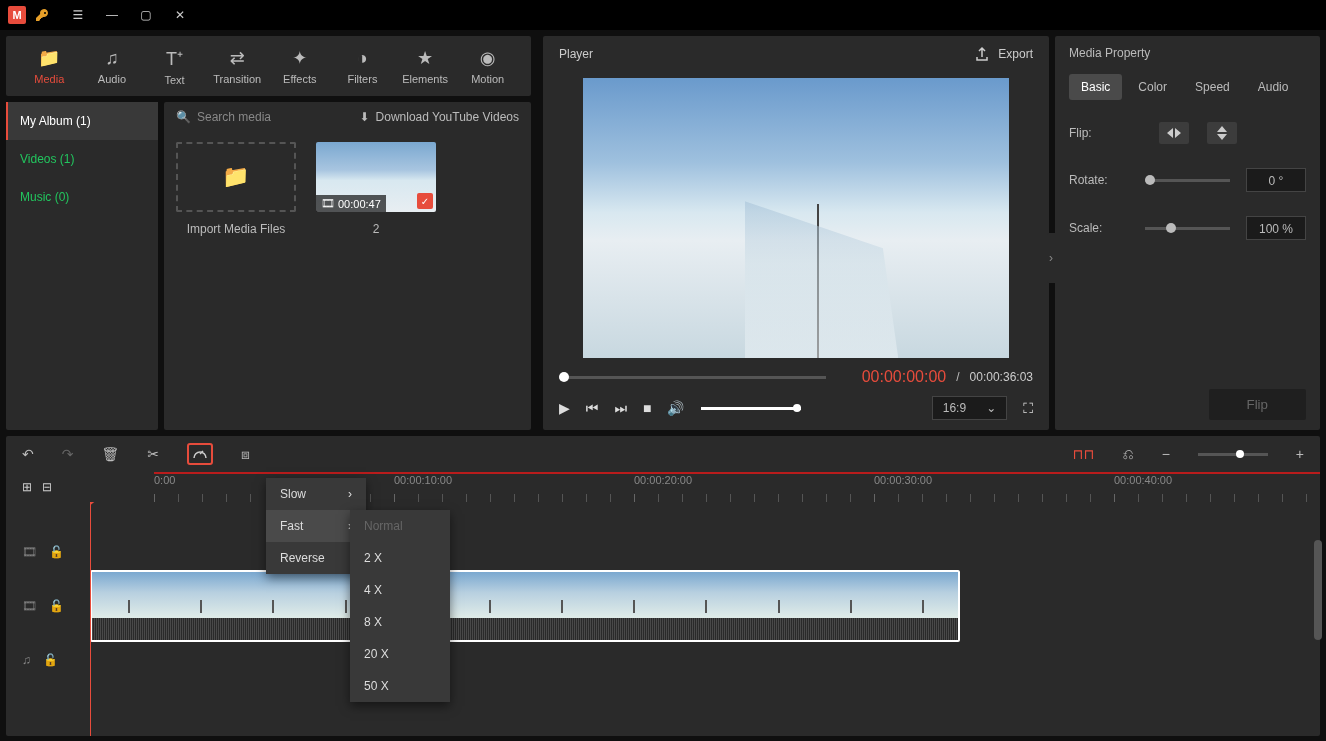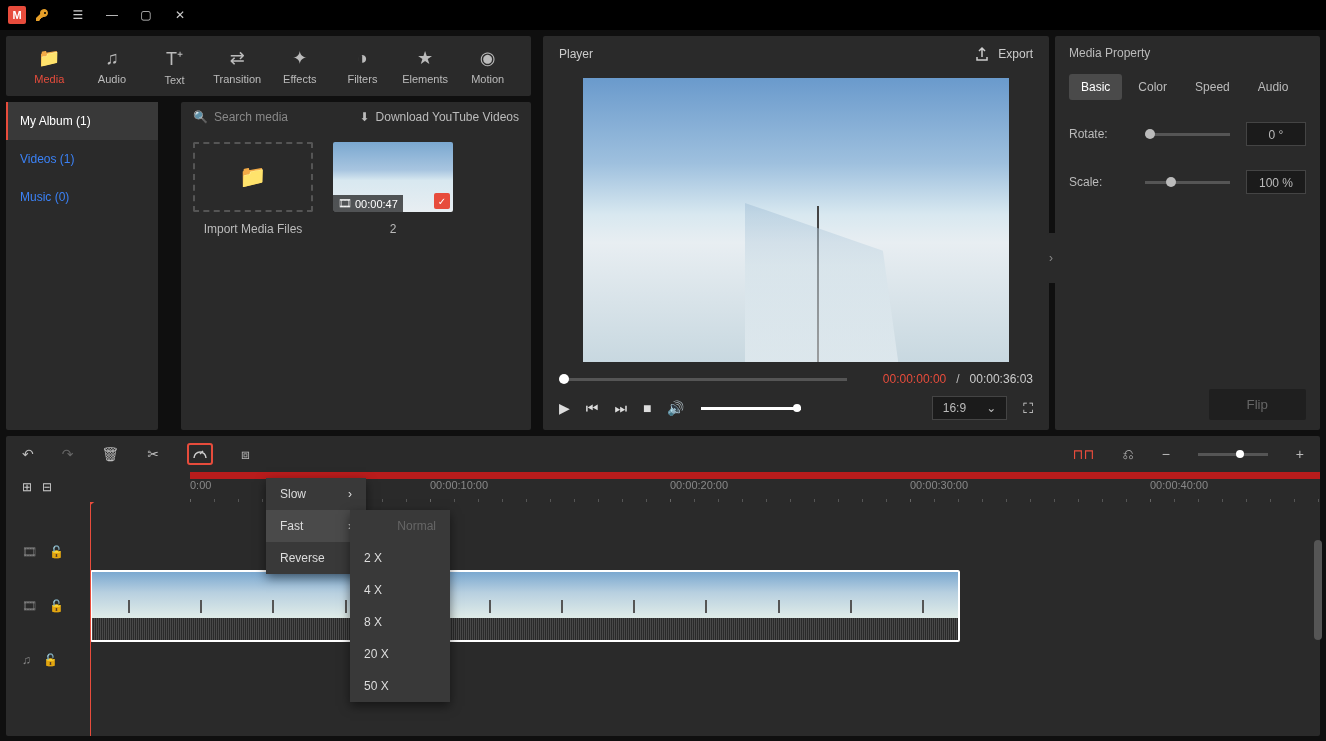--- a/index.html
+++ b/index.html
@@ -14,23 +14,23 @@
 .key-icon { color: #e8a029; }
 
 
 .topsection { display: flex; height: 400px; }
 .leftpanel { width: 537px; display: flex; flex-direction: column; }
 .toolbar-tabs { height: 60px; background: #2a2a2a; display: flex; align-items: center; padding: 0 12px; gap: 0; margin: 6px 6px 0 6px; border-radius: 2px; }
 .ttab { width: 66px; display: flex; flex-direction: column; align-items: center; gap: 4px; cursor: pointer; color: #bbb; font-size: 11px; }
 .ttab.active { color: #e74c3c; }
 .ttab .ticon { font-size: 18px; }
 
-.sidebar-row { display: flex; flex: 1; margin: 6px 6px 0 6px; gap: 23px; }
+.sidebar-row { display: flex; flex: 1; margin: 6px 6px 0 6px; gap: 6px; }
 .albumlist { width: 152px; background: #2a2a2a; border-radius: 2px; }
-.albumitem { padding: 12px 14px; cursor: pointer; font-size: 12px; color: #3b82f6; }
+.albumitem { padding: 12px 14px; cursor: pointer; font-size: 12px; color: #22c55e; }
 .albumitem.active { background: #393939; color: #fff; position: relative; }
 .albumitem.active::before { content: ""; position: absolute; left: 0; top: 0; bottom: 0; width: 2px; background: #e74c3c; }
 
 .mediagrid { flex: 1; background: #2a2a2a; border-radius: 2px; display: flex; flex-direction: column; }
 .mediahead { display: flex; align-items: center; padding: 8px 12px; gap: 8px; }
 .searchwrap { flex: 1; display: flex; align-items: center; gap: 6px; color: #888; }
 .ytdl { display: flex; align-items: center; gap: 6px; color: #bbb; cursor: pointer; }
 .mediaitems { display: flex; gap: 20px; padding: 10px 12px; }
 .mitem { display: flex; flex-direction: column; align-items: center; gap: 10px; }
 .importbox { width: 120px; height: 70px; border: 2px dashed #555; border-radius: 2px; display: flex; align-items: center; justify-content: center; font-size: 22px; color: #aaa; }
@@ -44,21 +44,21 @@
 .playerhead { display: flex; align-items: center; justify-content: space-between; padding: 10px 16px; gap: 18px; }
 .exportbtn { display: flex; align-items: center; gap: 8px; cursor: pointer; }
 .playerimg { flex: 1; margin: 6px 20px 4px; position: relative; }
 .playerimg .frame { position: absolute; inset: 0 20px 0 20px; background: linear-gradient(to bottom, #6a9acc 0%, #9ec0de 30%, #d8e8f0 48%, #e8eef2 58%, #c8d8e0 100%); }
 .playerimg .frame::after { content:""; position:absolute; left:38%; top:44%; bottom:0; width:36%; background:linear-gradient(to bottom, #a0bdd5 0%, #d0e0e8 40%, #f0f5f8 100%); clip-path: polygon(0 0, 90% 30%, 100% 100%, 0 100%); opacity:0.5; }
 .pylons { position:absolute; left:55%; bottom:0; width:2px; height:55%; background:#444; }
 .playercontrols { padding: 6px 16px 10px; }
 .seekbar { display: flex; align-items: center; gap: 10px; margin-bottom: 10px; }
 .seekbar .track { flex: 1; height: 3px; background: #555; position: relative; }
 .seekbar .knob { width: 10px; height: 10px; background: #fff; border-radius: 50%; position: absolute; left: 0; top: -4px; }
-.timecur { color: #e74c3c; font-size: 12px; margin-left: 26px; }
+.timecur { color: #e74c3c; font-size: 16px; margin-left: 26px; }
 .timesep { color: #bbb; }
 .controlrow { display: flex; align-items: center; gap: 16px; }
 .controlrow .btn { color: #ddd; cursor: pointer; font-size: 14px; }
 .volslider { flex: 0 0 100px; height: 3px; background: #fff; position: relative; }
 .volslider .knob { width: 8px; height: 8px; background: #fff; border-radius: 50%; position: absolute; right: 0; top: -3px; }
 .spacer { flex: 1; }
 .ratiosel { background: #1b1b1b; border: 1px solid #444; padding: 4px 10px; color: #bbb; display: flex; align-items: center; gap: 20px; cursor: pointer; }
 
 
 .proppanel { width: 265px; margin: 6px 6px 0 0; background: #2a2a2a; border-radius: 2px; padding: 10px 14px; position: relative; display:flex; flex-direction:column; }
@@ -78,21 +78,21 @@
 
 
 .timeline { height: 300px; background: #2a2a2a; margin: 6px; border-radius: 2px; display: flex; flex-direction: column; position: relative; }
 .tl-toolbar { height: 36px; display: flex; align-items: center; padding: 0 16px; gap: 28px; }
 .tl-toolbar .tbtn { color: #bbb; cursor: pointer; font-size: 14px; }
 .tl-toolbar .spacer { flex: 1; }
 .speedbtn { border: 2px solid #e74c3c; padding: 1px 3px; border-radius: 3px; }
 .zoomslider { width: 70px; height: 3px; background: #555; position: relative; }
 .zoomslider .knob { width: 8px; height: 8px; background: #fff; border-radius: 50%; position: absolute; left: 55%; top: -3px; }
 
-.tl-ruler { height: 30px; position: relative; margin-left: 100px; border-top: 7px solid #b91c1c; overflow:hidden; }
+.tl-ruler { height: 30px; position: relative; margin-left: 64px; border-top: 2px solid #b91c1c; overflow:hidden; }
 .tl-ruler .tick-major { position: absolute; top: 0; color: #888; font-size: 11px; }
 .tl-ruler .tick-major::before { content:""; position:absolute; left:0; top:20px; width:1px; height:8px; background:#666; }
 .tl-ruler .minors { position:absolute; top:20px; left:0; right:0; height:10px;
   background-image: repeating-linear-gradient(to right, #555 0 1px, transparent 1px 24px);
 }
 
 .tl-tracks { flex: 1; display: flex; }
 .tl-gutter { width: 84px; display: flex; flex-direction: column; }
 .tl-gutter .ghead { height: 36px; display: flex; align-items: center; gap: 12px; padding-left: 16px; color: #888; }
 .tl-lanes { flex: 1; position: relative; overflow: hidden; }
@@ -107,21 +107,21 @@
 .clip .cthumb::after{ content:""; position:absolute; left:50%; bottom:10%; width:2px; height:30%; background:#555; }
 .clip .wave { height: 22px; background: linear-gradient(to bottom, #2aaf7f 0%, #1f8c66 100%);
   background-image: repeating-linear-gradient(to right, rgba(255,255,255,0.15) 0 1px, transparent 1px 2px); }
 .clip .clipbadge { position:absolute; top:2px; left:2px; background:rgba(0,0,0,0.6); color:#fff; padding:1px 5px; font-size:11px; display:flex; gap:4px; align-items:center; }
 
 .speed-menu { position: absolute; left: 266px; top: 478px; background: #393939; width: 100px; z-index: 100; box-shadow: 0 4px 10px rgba(0,0,0,0.5); }
 .speed-menu .mitemx { padding: 9px 14px; cursor: pointer; color: #ddd; display:flex; justify-content:space-between; align-items:center; }
 .speed-menu .mitemx.hover { background: #4a4a4a; }
 .speed-submenu { position: absolute; left: 350px; top: 510px; background: #393939; width: 100px; z-index: 100; box-shadow: 0 4px 10px rgba(0,0,0,0.5); }
 .speed-submenu .sitem { padding: 9px 14px; cursor: pointer; color: #ddd; }
-.speed-submenu .sitem.disabled { color: #666; text-align: right; }
+.speed-submenu .sitem.disabled { color: #666; }
 
 .scrollbar-v { position: absolute; right: 4px; top: 540px; width: 8px; height: 100px; background: #555; border-radius: 4px; }
 
 svg { display: block; }
 </style>
 </head>
 <body>
 
 <div class="titlebar">
   <div class="logo">M</div>
@@ -259,20 +259,35 @@
   </div>
 
   <div class="proppanel">
     <div class="collapse-handle">›</div>
     <div class="proptitle">Media Property</div>
     <div class="proptabs">
       <div class="proptab active">Basic</div>
       <div class="proptab">Color</div>
       <div class="proptab">Speed</div>
       <div class="proptab">Audio</div>
+    </div>
+    <div class="proprow">
+      <span class="plabel">Flip:</span>
+      <div class="flipbtns">
+        <div class="flipbtn">
+          <svg width="18" height="14" viewBox="0 0 18 14" fill="#ccc">
+              <path d="M8 2v10L2 7zM10 2v10l6-5z"></path>
+            </svg>
+        </div>
+        <div class="flipbtn">
+          <svg width="14" height="18" viewBox="0 0 14 18" fill="#ccc">
+              <path d="M2 8h10L7 2zM2 10h10l-5 6z"></path>
+            </svg>
+        </div>
+      </div>
     </div>
     <div class="proprow">
       <span class="plabel">Rotate:</span>
       <div class="pslider">
           <div class="knob" style="left:0"></div>
         </div>
       <div class="pvalue">0 °</div>
     </div>
     <div class="proprow">
       <span class="plabel">Scale:</span>

